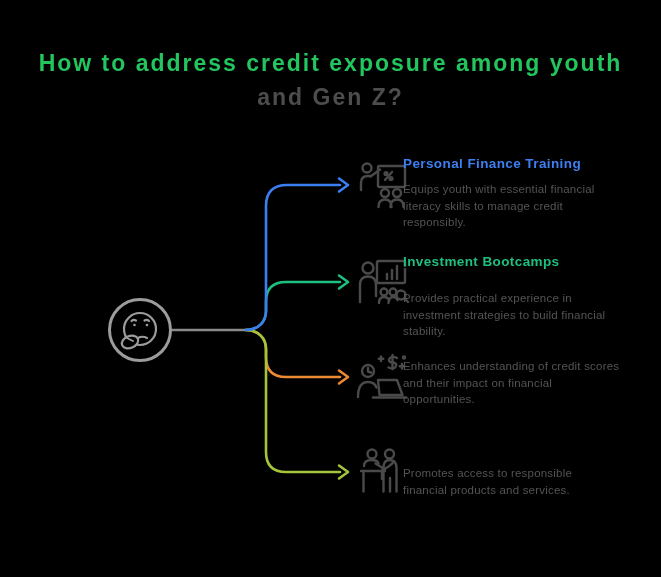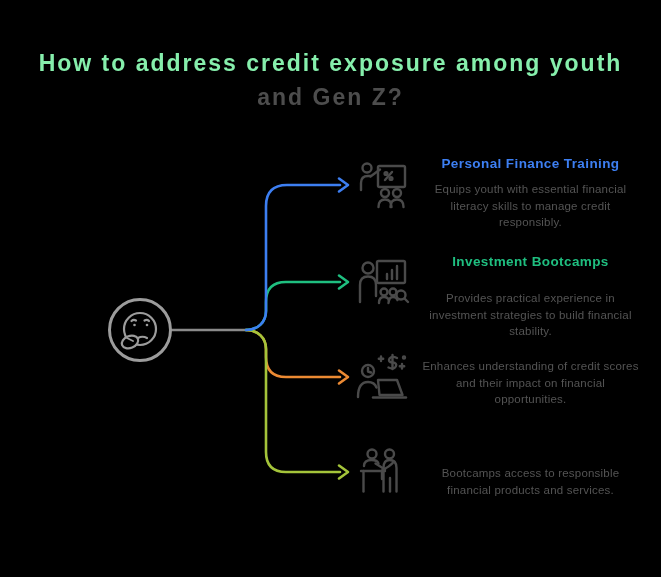--- a/index.html
+++ b/index.html
@@ -1,33 +1,33 @@
 <!DOCTYPE html>
 <html><head>
 <meta charset="utf-8">
 <style>
   html,body{margin:0;padding:0;background:#000;}
   .stage{position:relative;width:661px;height:577px;background:#000;overflow:hidden;
          font-family:"Liberation Sans", sans-serif;}
   .main-title{position:absolute;left:0;top:46px;width:661px;text-align:center;
               font-weight:bold;font-size:23px;line-height:34px;letter-spacing:2px;}
   .conn-svg{position:absolute;left:0;top:0;}
-  .item{position:absolute;left:413px;width:235px;text-align:center;}
+  .item{position:absolute;left:403px;width:235px;}
   .item-title{font-size:13.5px;font-weight:bold;letter-spacing:.4px;line-height:16px;margin:0;}
   .item-desc{margin-top:9px;font-size:11.5px;line-height:16.5px;letter-spacing:.2px;}
   .item-desc div{white-space:nowrap;}
   .i1{top:156px;} .i2{top:254px;text-decoration:underline;} .i3{top:349px;} .i4{top:456px;}
 </style>
 </head>
 <body>
 
 <div class="stage">
 
   <div class="main-title">
-    <div style="color: #86efac;">How to address credit exposure among youth</div>
+    <div style="color: #22c55e;">How to address credit exposure among youth</div>
     <div style="color: rgb(77, 77, 77);">and Gen Z?</div>
   </div>
 
   <svg class="conn-svg" width="661" height="577" viewBox="0 0 661 577">
 
     <g fill="none" stroke-width="2.6" stroke-linecap="round" stroke="#8a8a8a">
       <path d="M172 330 H246"></path>
     </g>
 
     <g fill="none" stroke-width="2.6" stroke-linecap="round" stroke-linejoin="round" stroke="#ec8a33">
@@ -144,18 +144,18 @@
   <div class="item i3">
     <div class="item-desc" style="color: rgb(84, 84, 84);">
       <div>Enhances understanding of credit scores</div>
       <div>and their impact on financial</div>
       <div>opportunities.</div>
     </div>
   </div>
 
   <div class="item i4">
     <div class="item-desc" style="color: rgb(84, 84, 84);">
-      <div>Bootcamps access to responsible</div>
+      <div>Promotes access to responsible</div>
       <div>financial products and services.</div>
     </div>
   </div>
 
 </div>
 
 </body></html>

